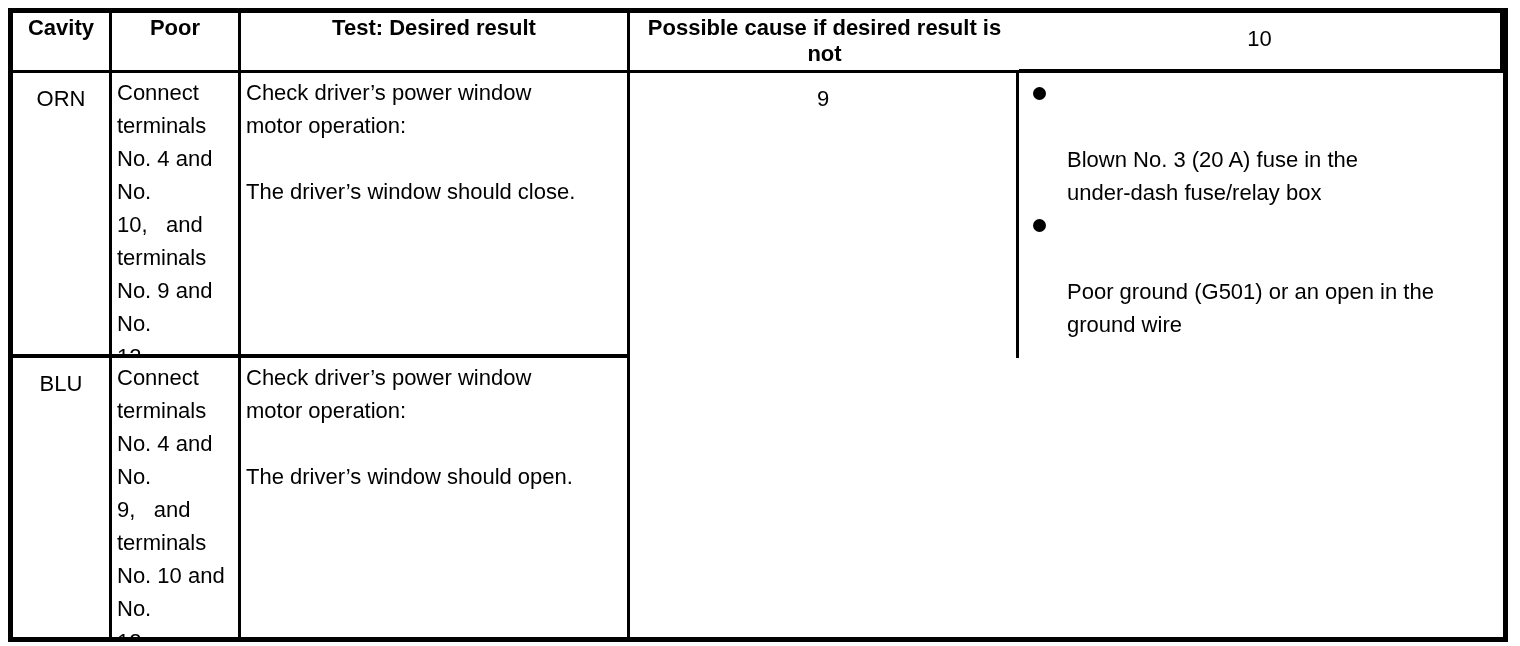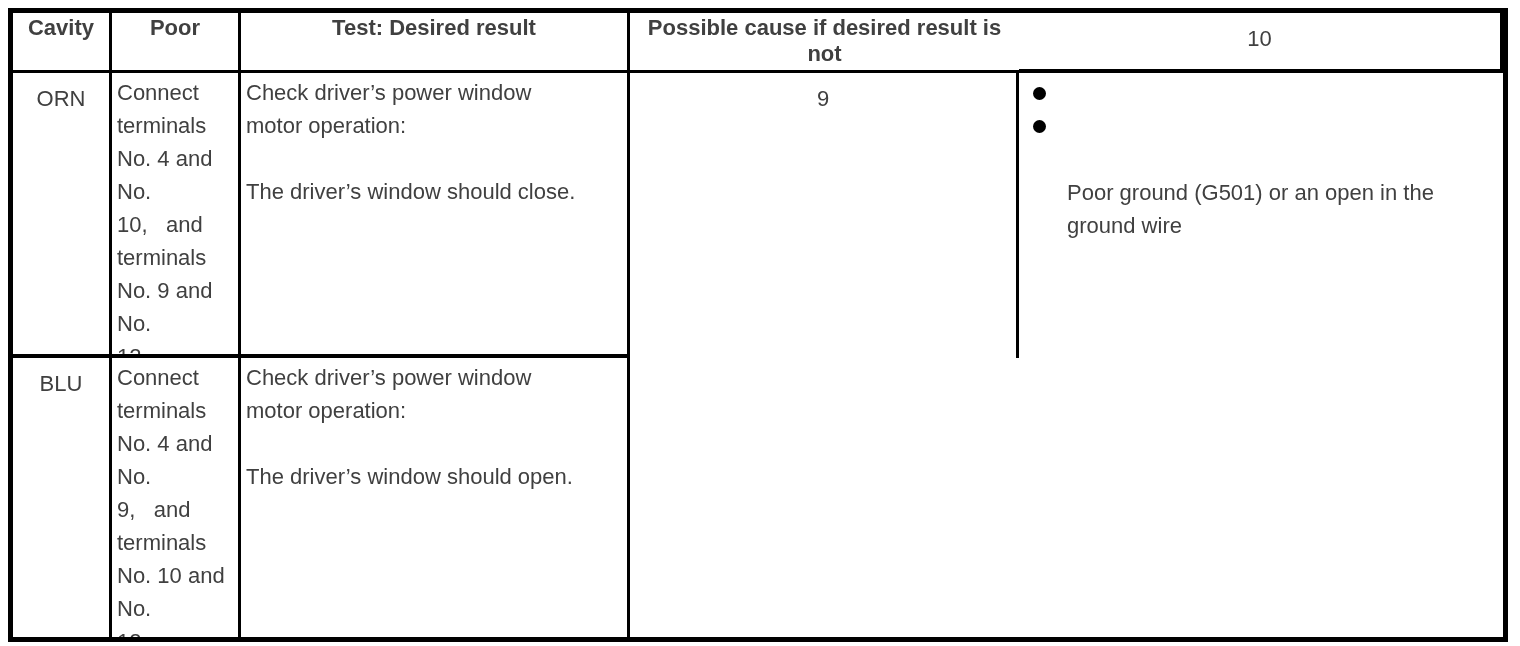--- a/index.html
+++ b/index.html
@@ -2,21 +2,21 @@
 <html><head>
 <meta charset="utf-8">
 <style>
   html, body { margin: 0; padding: 0; background: #ffffff; }
   #page {
     position: relative;
     width: 1520px;
     height: 646px;
     background: #ffffff;
     font-family: "Liberation Sans", sans-serif;
-    color: #404040;
+    color: #000000;
     overflow: hidden;
   }
   .tbl {
     position: absolute;
     left: 8px;
     top: 8px;
     width: 1490px;
     height: 624px;
     border: 5px solid #000000;
     display: grid;
@@ -101,20 +101,22 @@
     <div class="cell vline row-b txt">Check driver’s power window
 motor operation:
 
 The driver’s window should close.</div>
 
     <div class="cell causes">
       <div class="cause-item">
         <div class="bullet-line">
             <span class="dot"></span>
           </div>
+        <div class="cause-text">Blown No. 3 (20 A) fuse in the
+under-dash fuse/relay box</div>
       </div>
       <div class="cause-item">
         <div class="bullet-line">
             <span class="dot"></span>
           </div>
         <div class="cause-text">Poor ground (G501) or an open in the
 ground wire</div>
       </div>
     </div>
 

